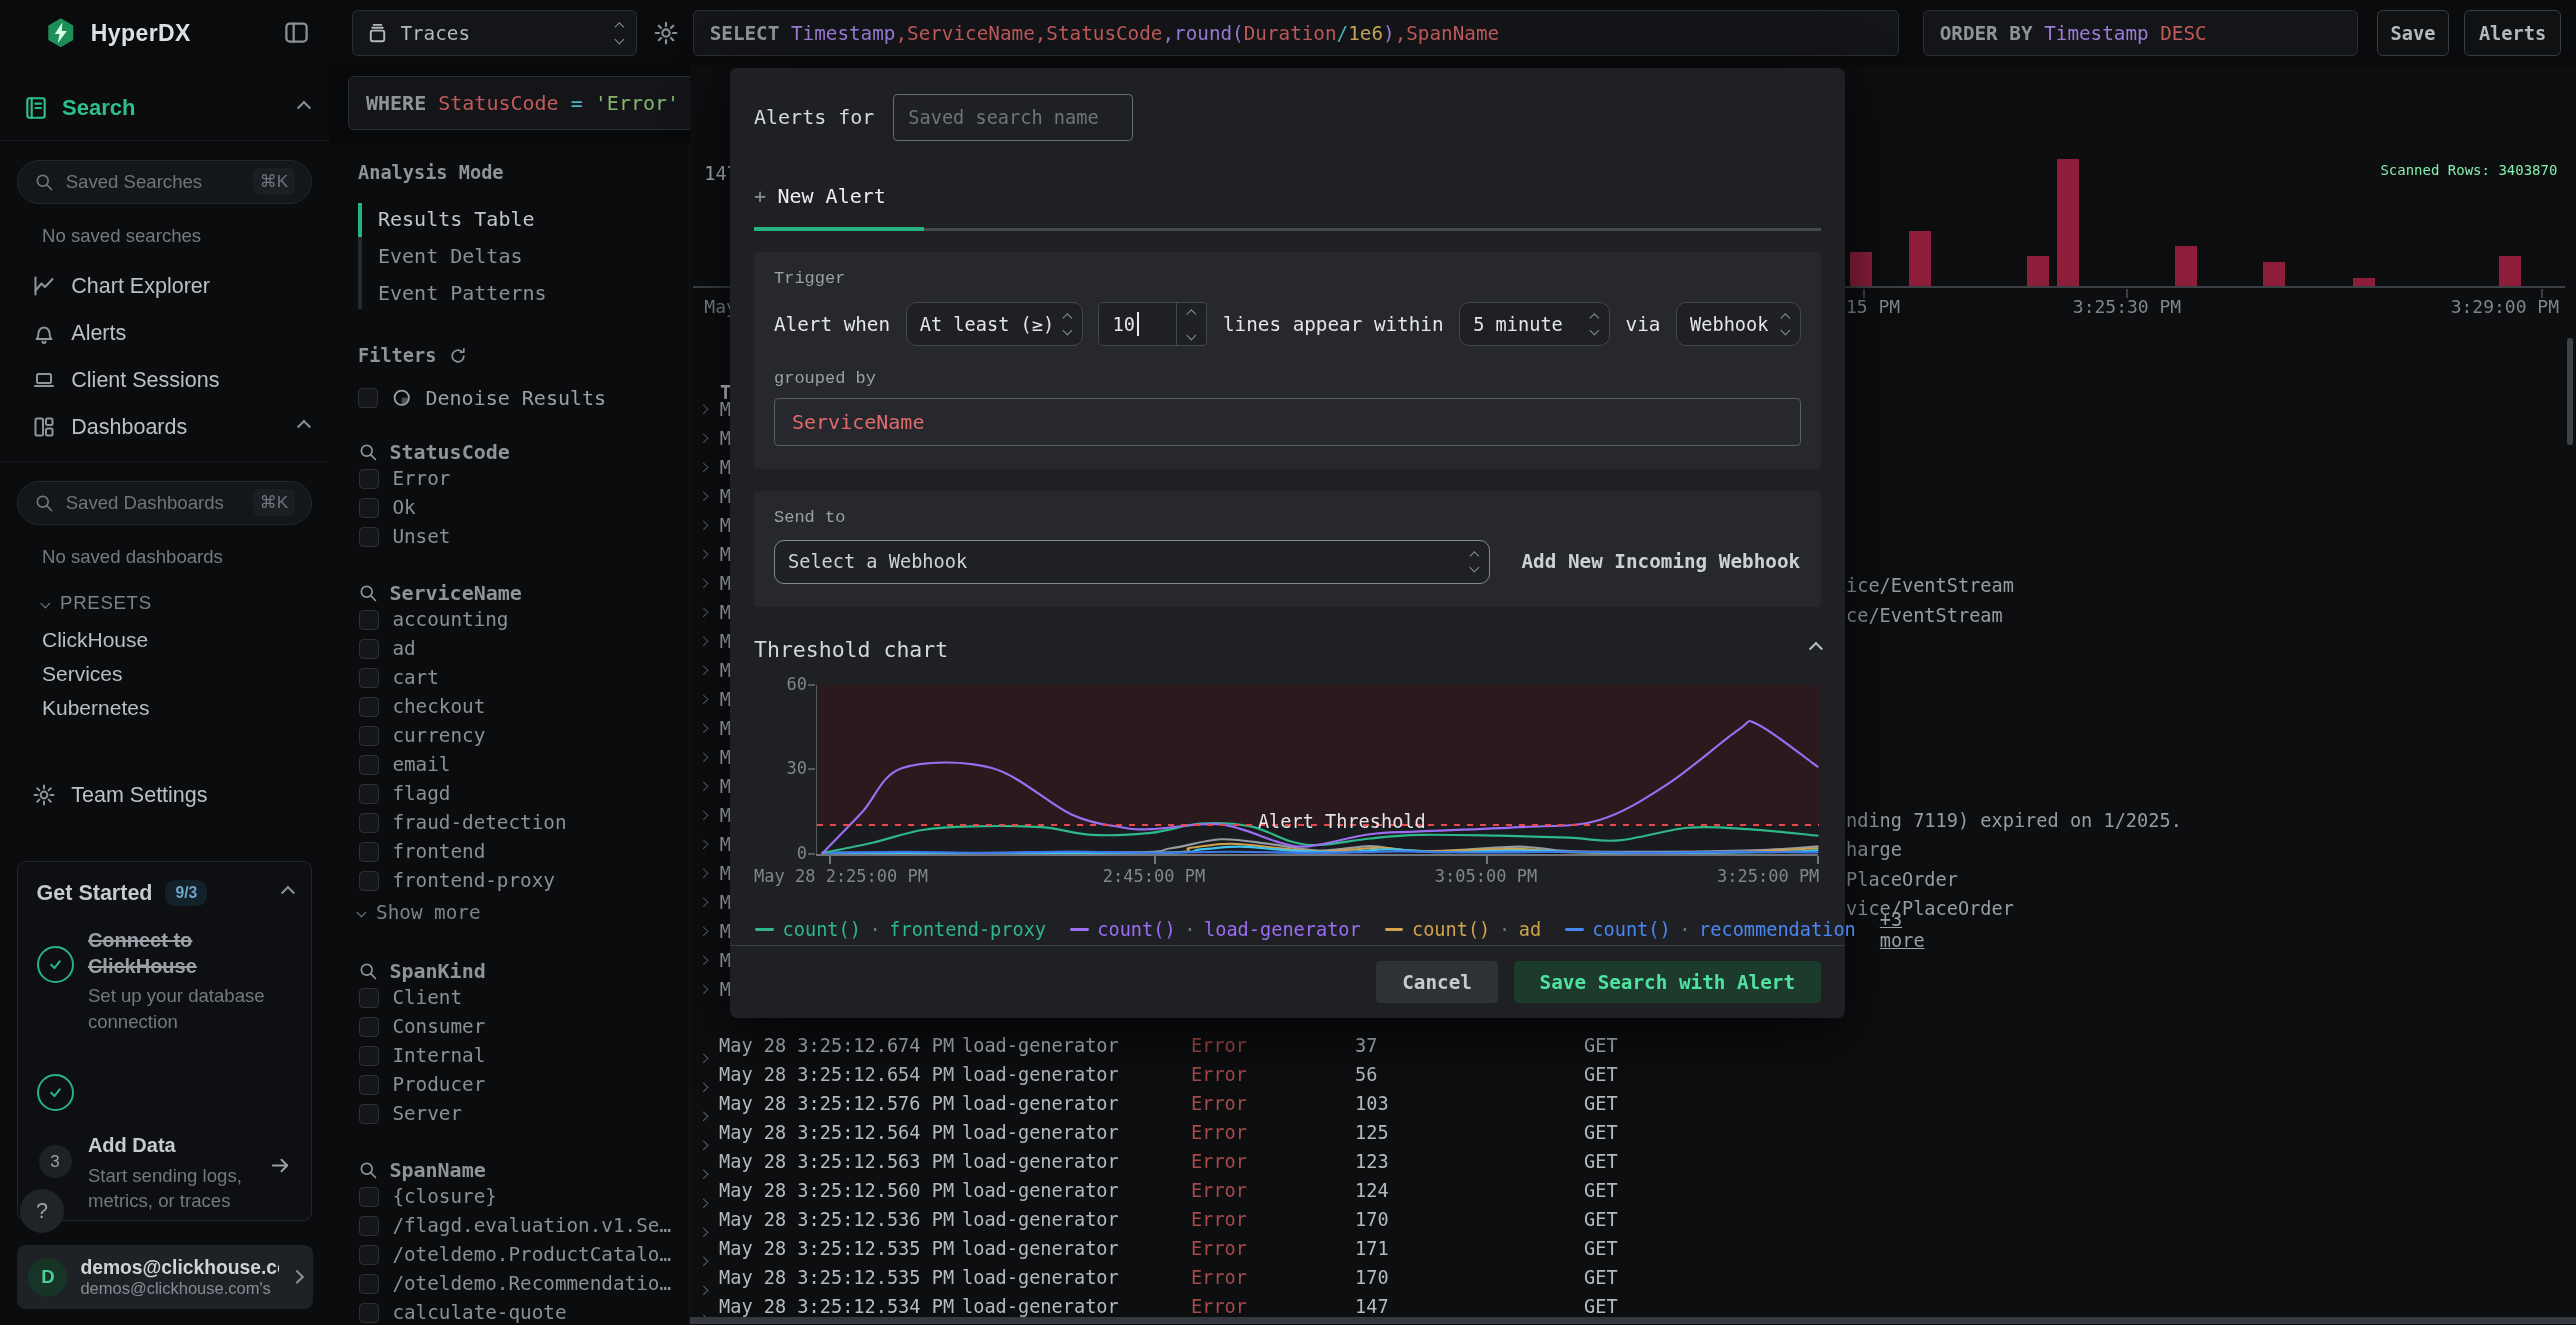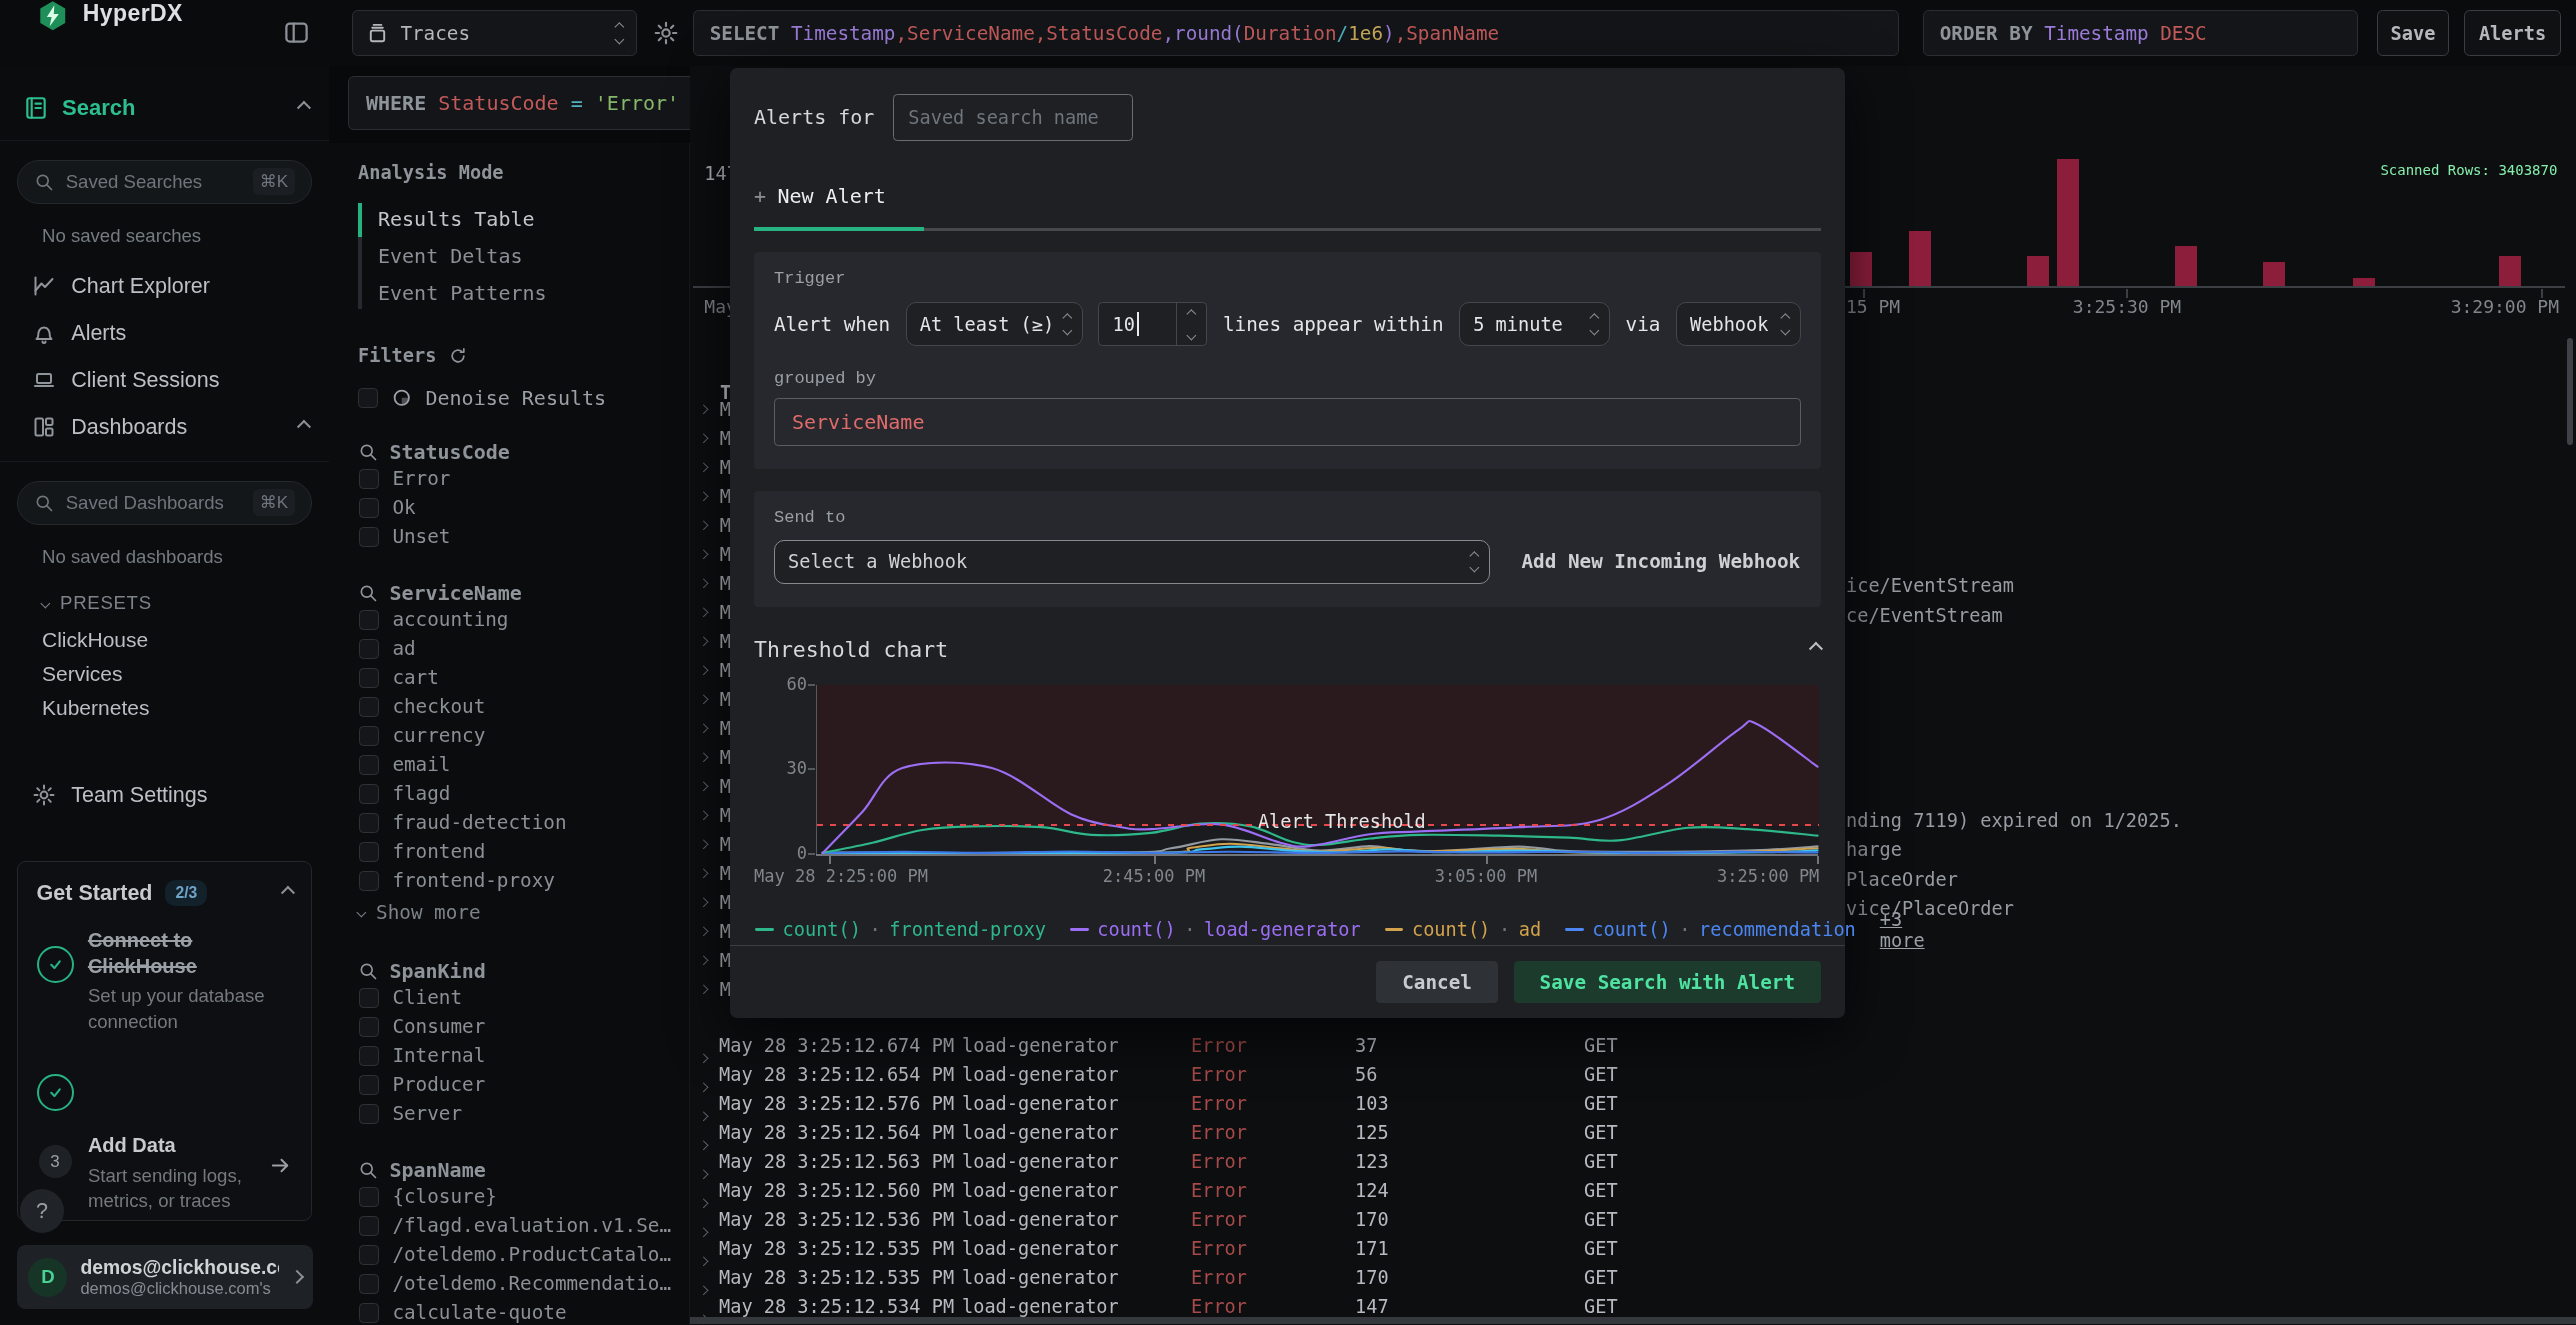--- a/index.html
+++ b/index.html
@@ -9,21 +9,21 @@
   svg{display:block;}
   .icon{stroke:currentColor;fill:none;stroke-width:2;stroke-linecap:round;stroke-linejoin:round;}
   .chev{display:inline-block;width:7.9px;height:7.9px;border-right:2.1px solid currentColor;border-bottom:2.1px solid currentColor;}
   .chev.up{transform:rotate(-135deg);} .chev.down{transform:rotate(45deg);} .chev.right{transform:rotate(-45deg);}
   .chev.sm{width:5.7px;height:5.7px;border-width:1.8px;}
   input{outline:none;}
   input::placeholder{color:#6f757c;}
 
   
   .topbar{position:absolute;left:0;top:0;width:2576px;height:66px;background:#0a0b0d;z-index:3;}
-  .brand{position:absolute;left:0;top:0;width:329px;height:66px;display:flex;align-items:flex-start;gap:14.3px;padding-left:37px;box-sizing:border-box;}
+  .brand{position:absolute;left:8px;top:0;width:329px;height:66px;display:flex;align-items:center;gap:14.3px;padding-left:37px;box-sizing:border-box;}
   .brand-title{font-weight:bold;font-size:23px;color:#dde0e3;letter-spacing:0.4px;}
   .toggle-wrap{position:absolute;left:283px;top:18.6px;color:#8a9096;}
   .box{background:#131518;border:1.4px solid #2b2e33;border-radius:5.7px;box-sizing:border-box;display:flex;align-items:center;white-space:nowrap;overflow:hidden;}
   .src{position:absolute;left:352px;top:10px;width:285px;height:46px;padding:0 13px;gap:11.4px;color:#b4b8bc;font-size:19.3px;}
   .src .chevcol{margin-left:auto;}
   .gear{position:absolute;left:653px;top:20px;color:#8a9096;}
   .sqlbox{position:absolute;left:693px;top:10px;width:1206px;height:46px;padding:0 15.7px;font-size:19.3px;}
   .orderbox{position:absolute;left:1923px;top:10px;width:435px;height:46px;padding:0 15.7px;font-size:19.3px;}
   .tbtn{position:absolute;top:10px;height:46px;background:#0f1113;border:1.4px solid #3a3e43;border-radius:5.7px;color:#b4b8bc;
         font-weight:bold;font-size:18.6px;font-family:inherit;display:flex;align-items:center;justify-content:center;cursor:pointer;}
@@ -326,21 +326,21 @@
         <circle cx="12" cy="12" r="3.4"></circle>
         <path d="M12 2.5v3 M12 18.5v3 M2.5 12h3 M18.5 12h3 M5.3 5.3l2.1 2.1 M16.6 16.6l2.1 2.1 M18.7 5.3l-2.1 2.1 M7.4 16.6l-2.1 2.1"></path>
       </svg>
     </span>
     <span>Team Settings</span>
   </div>
 
   <div class="gs-card">
     <div class="gs-head">
       <span class="gs-title">Get Started</span>
-      <span class="gs-badge">2/3</span>
+      <span class="gs-badge">9/3</span>
       <i class="chev up"></i>
     </div>
     <div class="gs-item">
       <div class="gs-ic">
           <div class="gs-circle">
         <svg class="icon" width="17" height="17" viewBox="0 0 24 24" style="stroke-width:3">
               <path d="M6 12.5 L10.5 17 L18 7.5"></path>
             </svg>
       </div>
         </div>

